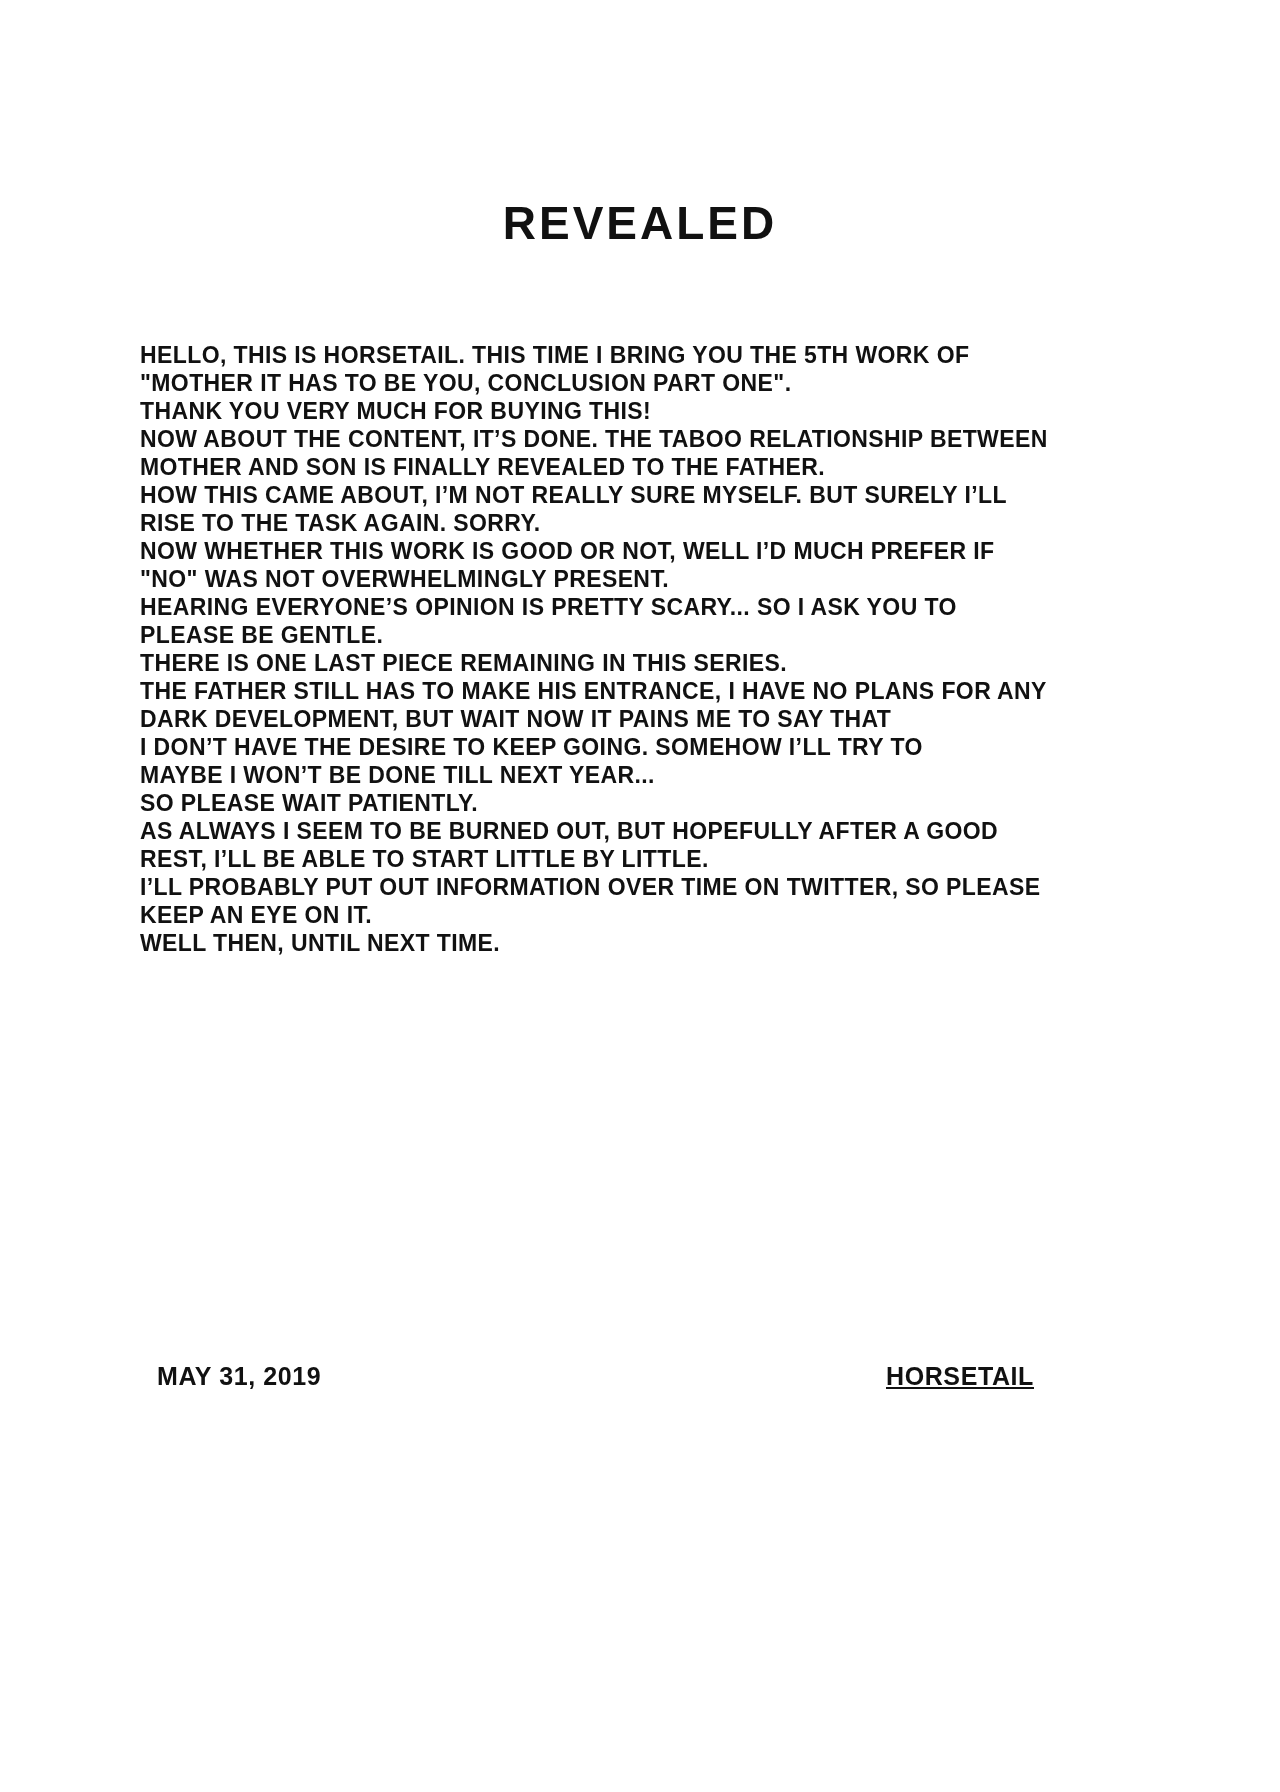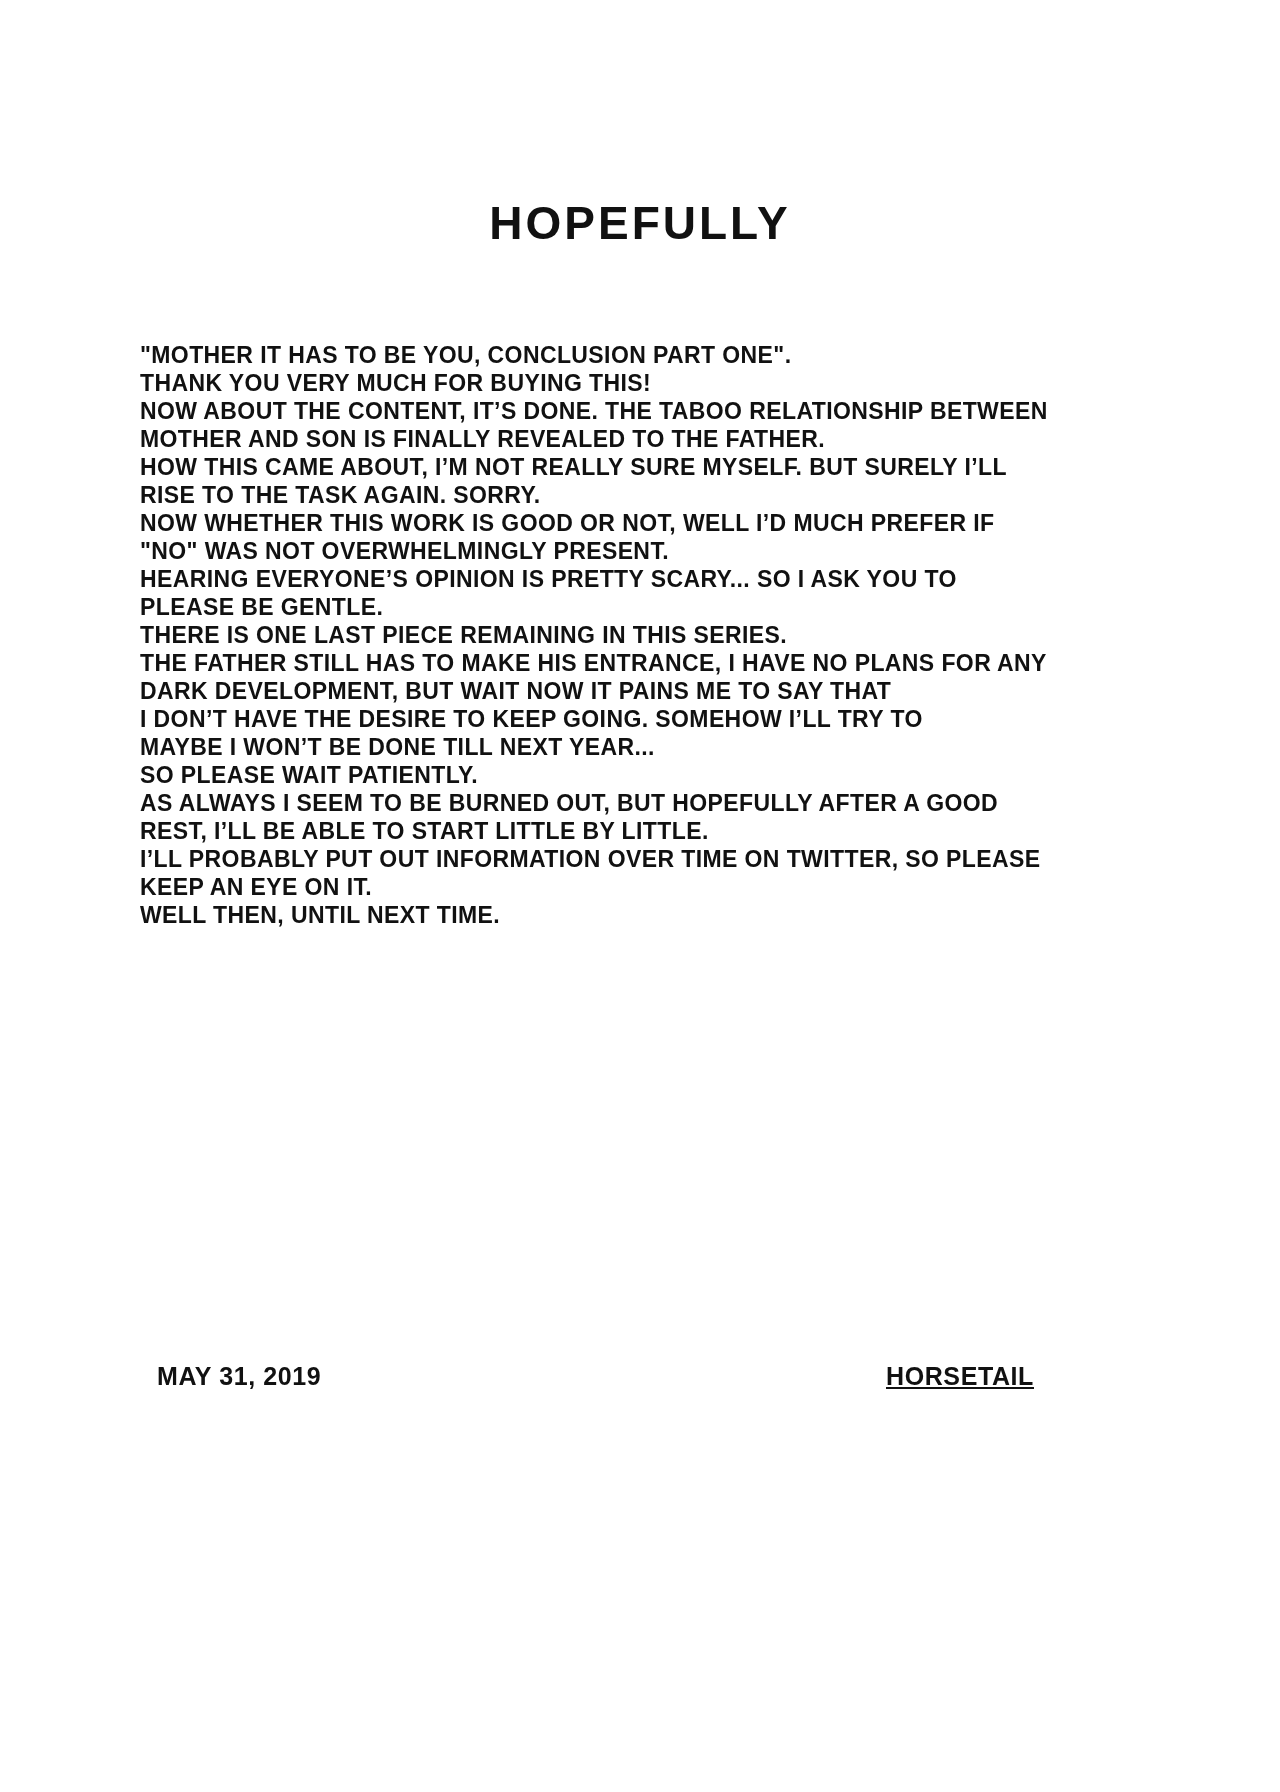--- a/index.html
+++ b/index.html
@@ -63,24 +63,25 @@
     font-weight: bold;
     letter-spacing: 0.6px;
     white-space: nowrap;
     text-decoration: underline;
   }
 </style>
 </head>
 <body>
 
 <div class="page">
-  <div class="title">HOPEFULLY</div>
+  <div class="title">REVEALED</div>
 
   <div class="afterword-body">
       <div class="paragraph">
+        <div class="line">HELLO, THIS IS HORSETAIL. THIS TIME I BRING YOU THE 5TH WORK OF</div>
         <div class="line">"MOTHER IT HAS TO BE YOU, CONCLUSION PART ONE".</div>
         <div class="line">THANK YOU VERY MUCH FOR BUYING THIS!</div>
       </div>
       <div class="paragraph">
         <div class="line">NOW ABOUT THE CONTENT, IT’S DONE. THE TABOO RELATIONSHIP BETWEEN</div>
         <div class="line">MOTHER AND SON IS FINALLY REVEALED TO THE FATHER.</div>
         <div class="line">HOW THIS CAME ABOUT, I’M NOT REALLY SURE MYSELF. BUT SURELY I’LL</div>
         <div class="line">RISE TO THE TASK AGAIN. SORRY.</div>
         <div class="line">NOW WHETHER THIS WORK IS GOOD OR NOT, WELL I’D MUCH PREFER IF</div>
         <div class="line">"NO" WAS NOT OVERWHELMINGLY PRESENT.</div>

